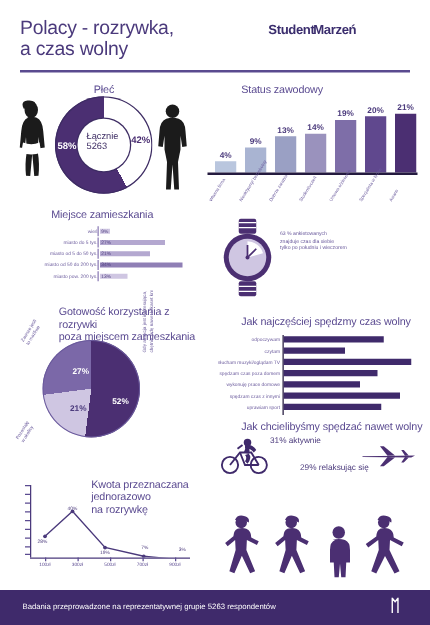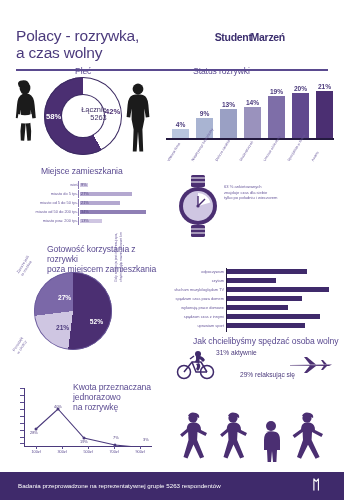--- a/index.html
+++ b/index.html
@@ -7,21 +7,21 @@
     width:344px;height:500px;
     background:#ffffff;
     font-family:"Liberation Sans",sans-serif;
     color:#4a3a7a;
     overflow:hidden;
     position:relative;
   }
   .page{position:absolute;inset:0;}
 
   
-  .header{position:absolute;left:0;top:13px;width:299px;height:62px;}
+  .header{position:absolute;left:0;top:0;width:299px;height:62px;}
   .title{
     position:absolute;left:16px;top:14px;
     font-size:15.5px;line-height:17px;font-weight:400;
     color:#4b3a7c;letter-spacing:-0.2px;white-space:pre-line;
   }
   .brand{
     position:absolute;right:14px;top:18px;
     font-size:10.5px;font-weight:bold;color:#3b2e6e;letter-spacing:-0.3px;
   }
   .brand .b2{margin-left:-1px;}
@@ -41,23 +41,22 @@
     background:conic-gradient(#ffffff 0deg 151.2deg,#4b2f72 151.2deg 360deg);
     box-shadow:0 0 0 1px #3d2c63 inset;
   }
   .donut:after{
     content:"";position:absolute;left:50%;top:50%;transform:translate(-50%,-50%);
     width:42px;height:42px;border-radius:50%;background:#fff;
     box-shadow:0 0 0 1px #3d2c63;
   }
   .donut-center{
     position:absolute;left:50%;top:50%;transform:translate(-50%,-50%);
-    z-index:3;text-align:right;font-size:7.4px;line-height:8.4px;color:#3d2c63;
+    z-index:3;text-align:left;font-size:7.4px;line-height:8.4px;color:#3d2c63;
     white-space:pre-line;
-    margin-left:12px;
   }
   .pct-f{position:absolute;left:40px;top:46px;font-size:7.6px;font-weight:bold;color:#ffffff;z-index:4;}
   .pct-m{position:absolute;left:99px;top:41px;font-size:7.6px;font-weight:bold;color:#4b2f72;z-index:4;}
   .silh{position:absolute;}
   .silh svg{display:block;}
 
   
   .status{position:absolute;left:160px;top:66px;width:182px;height:98px;}
   .status .sec-title{position:absolute;left:4px;top:0px;}
   .sbars{position:absolute;left:8px;bottom:26px;height:54px;width:168px;}
@@ -184,21 +183,21 @@
       <svg width="32" height="72" viewBox="0 0 32 72">
           <g fill="#1b1b1b">
         <circle cx="16" cy="7" r="5.4"></circle>
         <path d="M11 13 q5 -1.6 10 0 q5 1.8 5.4 10 l1 12 l-3.6 0.6 l-1.4 -9 l0 11 l-2 10 l0.8 22 l-3.8 0 l-1.4 -20 l-1.4 20 l-3.8 0 l0.8 -22 l-2 -10 l0 -11 l-1.4 9 l-3.6 -0.6 l1 -12 q0.4 -8.2 5.4 -10z"></path>
       </g>
         </svg>
     </span>
   </div>
 
   <div class="status">
-    <div class="sec-title">Status rozrywki</div>
+    <div class="sec-title">Status zawodowy</div>
     <div class="sbars">
       <div class="sbar" style="left:4px;">
           <b>4%</b>
           <i style="height:9px;background:#b9c6de;"></i>
         </div>
       <div class="sbar" style="left:28px;">
           <b>9%</b>
           <i style="height:20px;background:#a9b4d2;"></i>
         </div>
       <div class="sbar" style="left:52px;">
@@ -304,41 +303,42 @@
     </div>
     <div class="plab l1">Gdy atrakcja jest interesująca,
 chętnie jadę nawet kilkaset km</div>
     <div class="plab l2">Zawsze jeśli
 to możliwe</div>
     <div class="plab l3">Pozostaję
 w okolicy</div>
   </div>
 
   <div class="spend">
+    <div class="sec-title">Jak najczęściej spędzmy czas wolny</div>
     <div class="hb-wrap">
       <div class="hb-axis"></div>
       <div class="hb-name" style="top:1px;width:64px;right:calc(100% + 2px);">odpoczywam</div>
       <div class="hb" style="top:1px;width:80px;"></div>
       <div class="hb-name" style="top:10px;width:64px;right:calc(100% + 2px);">czytam</div>
       <div class="hb" style="top:10px;width:49px;"></div>
       <div class="hb-name" style="top:19px;width:64px;right:calc(100% + 2px);">słucham muzyki/oglądam TV</div>
       <div class="hb" style="top:19px;width:102px;"></div>
       <div class="hb-name" style="top:28px;width:64px;right:calc(100% + 2px);">spędzam czas poza domem</div>
       <div class="hb" style="top:28px;width:75px;"></div>
       <div class="hb-name" style="top:37px;width:64px;right:calc(100% + 2px);">wykonuję prace domowe</div>
       <div class="hb" style="top:37px;width:61px;"></div>
       <div class="hb-name" style="top:46px;width:64px;right:calc(100% + 2px);">spędzam czas z innymi</div>
       <div class="hb" style="top:46px;width:93px;"></div>
       <div class="hb-name" style="top:55px;width:64px;right:calc(100% + 2px);">uprawiam sport</div>
       <div class="hb" style="top:55px;width:78px;"></div>
     </div>
   </div>
 
   <div class="wish">
-    <div class="sec-title">Jak chcielibyśmy spędzać osoba wolny</div>
+    <div class="sec-title">Jak chcielibyśmy spędzać nawet wolny</div>
     <span class="bike">
       <svg width="40" height="30" viewBox="0 0 40 30">
           <g fill="none" stroke="#3f2a6b" stroke-width="1.5">
         <circle cx="8" cy="22" r="6.5"></circle>
             <circle cx="31" cy="22" r="6.5"></circle>
         <path d="M8 22 L16 12 L25 12 L31 22"></path>
             <path d="M16 12 L20 22 L31 22"></path>
         <path d="M14 9 L18 6"></path>
       </g>
       <g fill="#3f2a6b">

